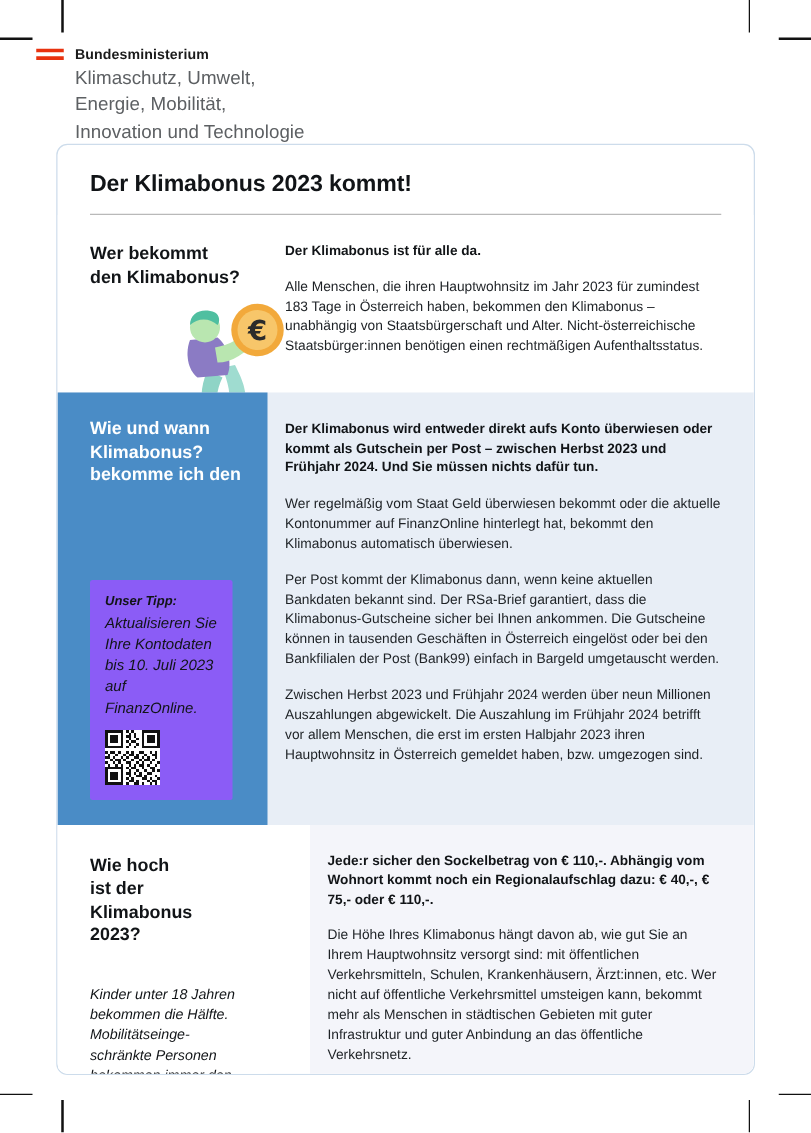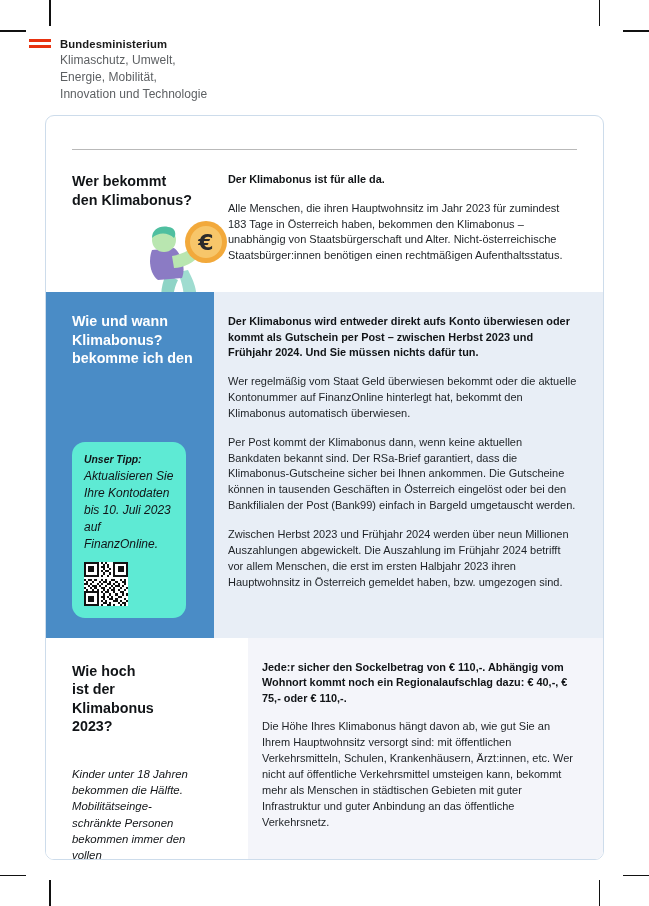--- a/index.html
+++ b/index.html
@@ -45,21 +45,21 @@
   .flag-bar.mid { background: #ffffff; height: 2.5px; }
 
   .logo-text { line-height: 1.42; }
   .logo-title {
     font-size: 11.3px;
     font-weight: bold;
     color: #1a1a1a;
     letter-spacing: 0.1px;
   }
   .logo-sub {
-    font-size: 12px;
+    font-size: 15px;
     color: #5d6063;
     letter-spacing: 0.05px;
   }
 
   
   .card {
     position: absolute;
     left: 45px;
     top: 115px;
     width: 559px;
@@ -136,22 +136,22 @@
 
   
   .sec2 { background: #e8eef6; }
   .sec2 .col-left {
     background: #4a8cc6;
     padding-top: 20px;
     padding-bottom: 20px;
   }
 
   .tipbox {
-    background: #5eead4;
-    border-radius: 13px;
+    background: #8b5cf6;
+    border-radius: 2px;
     margin-top: 74px;
     margin-right: 14px;
     padding: 11px 12px 12px 12px;
   }
   .tip-head {
     font-size: 10.4px;
     font-weight: bold;
     font-style: italic;
     color: #111417;
     line-height: 1.42;
@@ -208,20 +208,21 @@
     <div class="logo-sub">Klimaschutz, Umwelt,</div>
     <div class="logo-sub">Energie, Mobilität,</div>
     <div class="logo-sub">Innovation und Technologie</div>
   </div>
 </div>
 
 <div class="card">
   <div class="card-inner">
 
     <div class="title-wrap">
+      <div class="doc-title">Der Klimabonus 2023 kommt!</div>
       <div class="title-rule"></div>
     </div>
 
     <div class="section sec1">
       <div class="col-left">
         <div class="sec-head">
           <span class="nowrap-line">Wer bekommt</span>
           <span class="nowrap-line">den Klimabonus?</span>
         </div>
 

